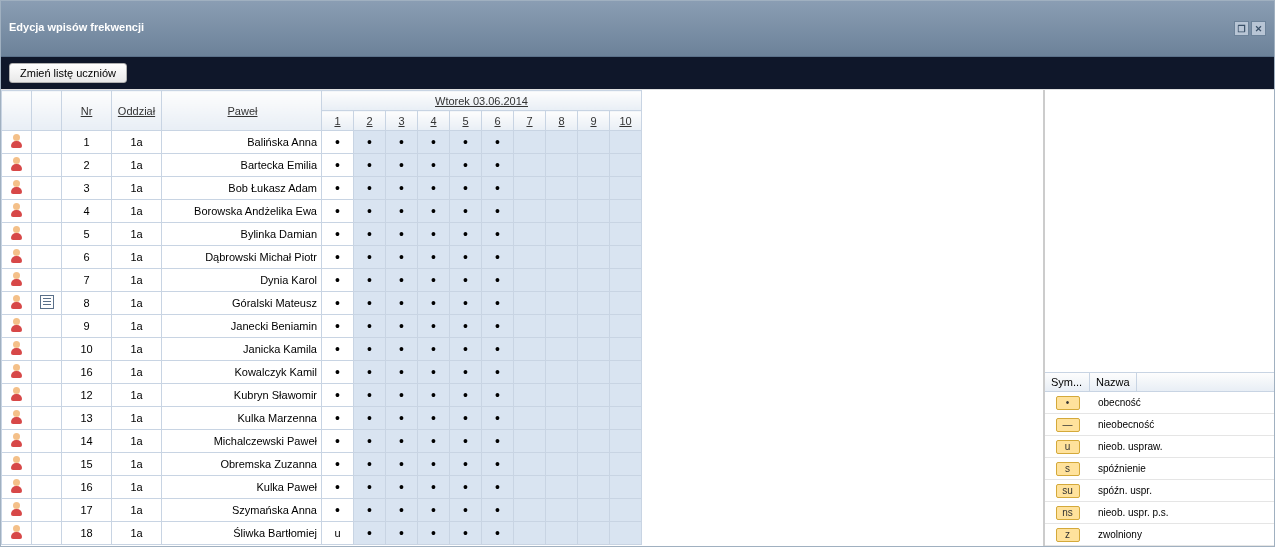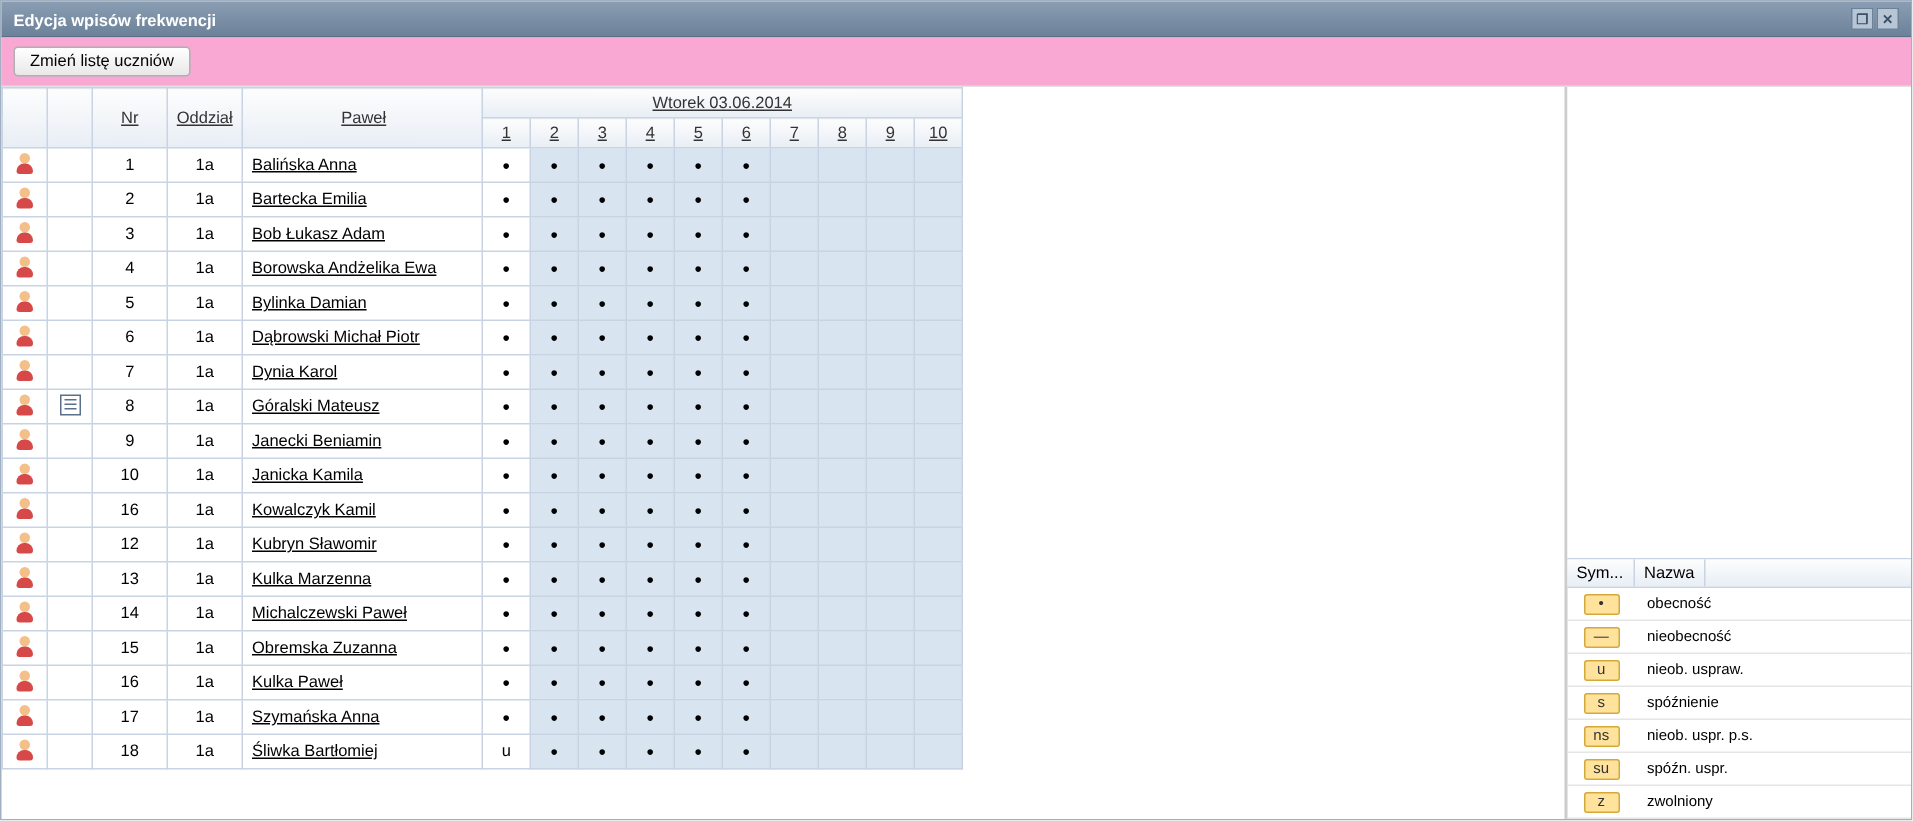--- a/index.html
+++ b/index.html
@@ -16,45 +16,45 @@
       height: 100%;
       border: 1px solid #a0b0c0;
       display: flex;
       flex-direction: column;
     }
     .titlebar {
       background: linear-gradient(to bottom, #8a9db3, #6c8299);
       color: #fff;
       font-weight: bold;
       font-size: 11px;
-      padding: 4px 8px;
+      padding: 20px 8px;
       display: flex;
       justify-content: space-between;
-      align-items: flex-end;
+      align-items: flex-start;
       border-bottom: 1px solid #5a7089;
     }
     .titlebar-controls {
       display: flex;
       gap: 2px;
     }
     .titlebar-btn {
       width: 15px;
       height: 15px;
       background: #b8c5d5;
       border: 1px solid #6c8299;
       display: flex;
       align-items: center;
       justify-content: center;
       cursor: pointer;
       font-size: 9px;
       color: #3a5068;
     }
     .toolbar {
       padding: 6px 8px;
-      background: #f9a8d4;
+      background: #0f172a;
       border-bottom: 1px solid #e0e0e0;
     }
     .btn {
       padding: 3px 10px;
       background: linear-gradient(to bottom, #fff, #e8e8e8);
       border: 1px solid #b0b0b0;
       border-radius: 3px;
       cursor: pointer;
       font-size: 11px;
     }
@@ -84,21 +84,21 @@
       color: #333;
     }
     .grid .header-row th { height: 20px; text-decoration: underline; }
     .col-icon1 { width: 30px; }
     .col-icon2 { width: 30px; }
     .col-nr { width: 50px; }
     .col-oddzial { width: 50px; margin-top: 21px; }
     .col-uczen { width: 160px; text-align: left; padding-left: 6px !important; }
     .col-lesson { width: 32px; }
     .grid td { height: 23px; padding: 0 4px; }
-    .grid td.col-uczen { text-align: left; text-decoration: underline; }
+    .grid td.col-uczen { text-align: right; }
     .grid td.lesson-cell { background: #d9e4f1; }
     .grid td.lesson-cell-first { background: #fff; }
     .grid td.lesson-empty { background: #d9e4f1; }
     .dot { font-size: 14px; line-height: 1; color: #000; }
     .person-icon {
       width: 14px; height: 14px;
       display: inline-block;
       position: relative;
     }
     .person-icon::before {
@@ -566,29 +566,29 @@
               <div class="legend-name">nieob. uspraw.</div>
             </div>
             <div class="legend-row">
               <div class="legend-sym">
                 <span class="legend-badge">s</span>
               </div>
               <div class="legend-name">spóźnienie</div>
             </div>
             <div class="legend-row">
               <div class="legend-sym">
+                <span class="legend-badge">su</span>
+              </div>
+              <div class="legend-name">spóźn. uspr.</div>
+            </div>
+            <div class="legend-row">
+              <div class="legend-sym">
                 <span class="legend-badge">ns</span>
               </div>
               <div class="legend-name">nieob. uspr. p.s.</div>
-            </div>
-            <div class="legend-row">
-              <div class="legend-sym">
-                <span class="legend-badge">su</span>
-              </div>
-              <div class="legend-name">spóźn. uspr.</div>
             </div>
             <div class="legend-row">
               <div class="legend-sym">
                 <span class="legend-badge">z</span>
               </div>
               <div class="legend-name">zwolniony</div>
             </div>
           </div>
       </div>
     </div>

